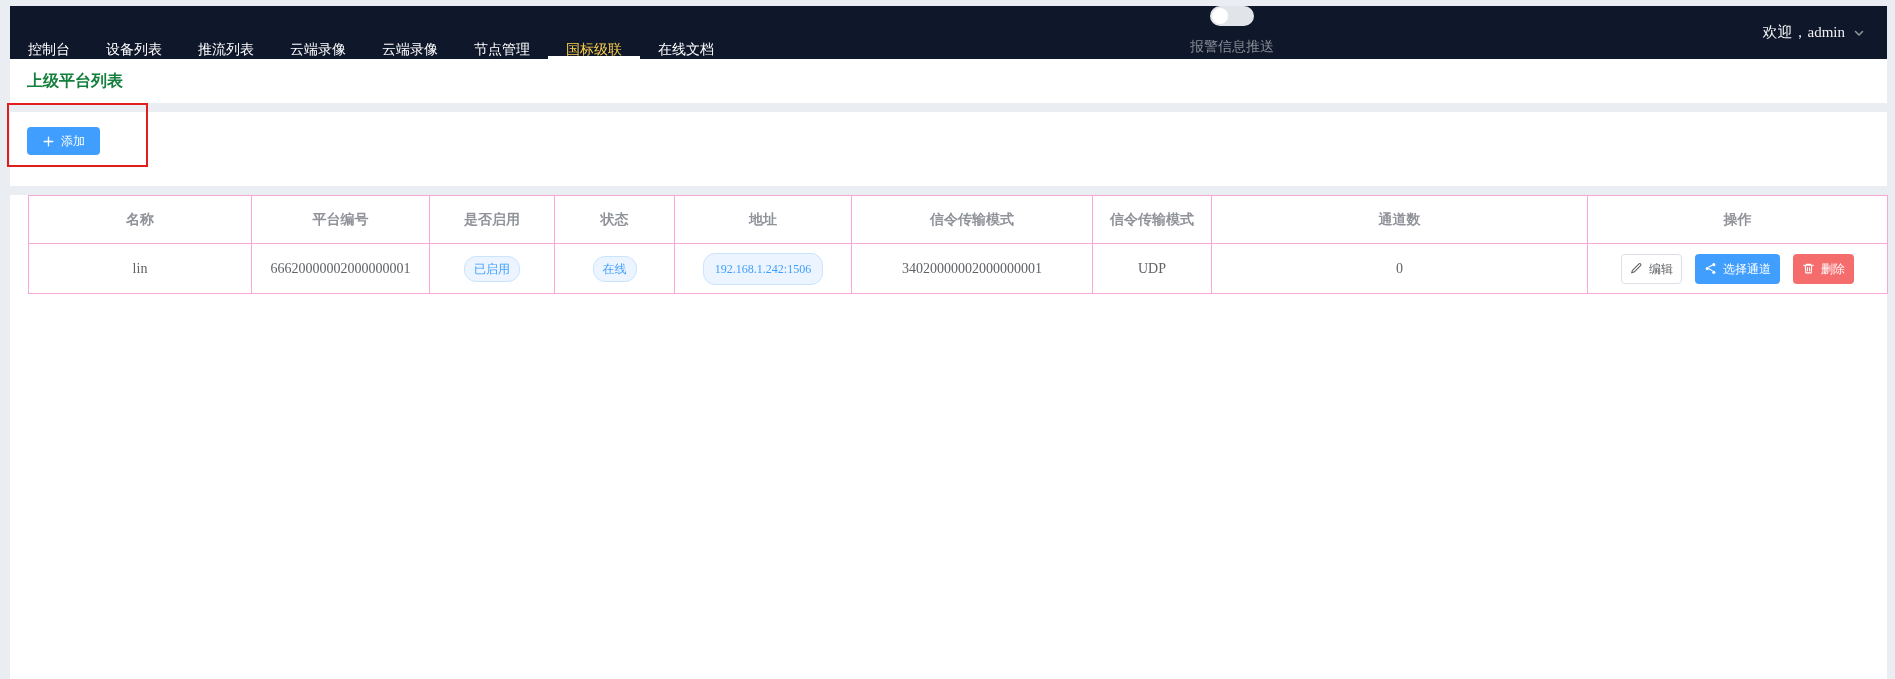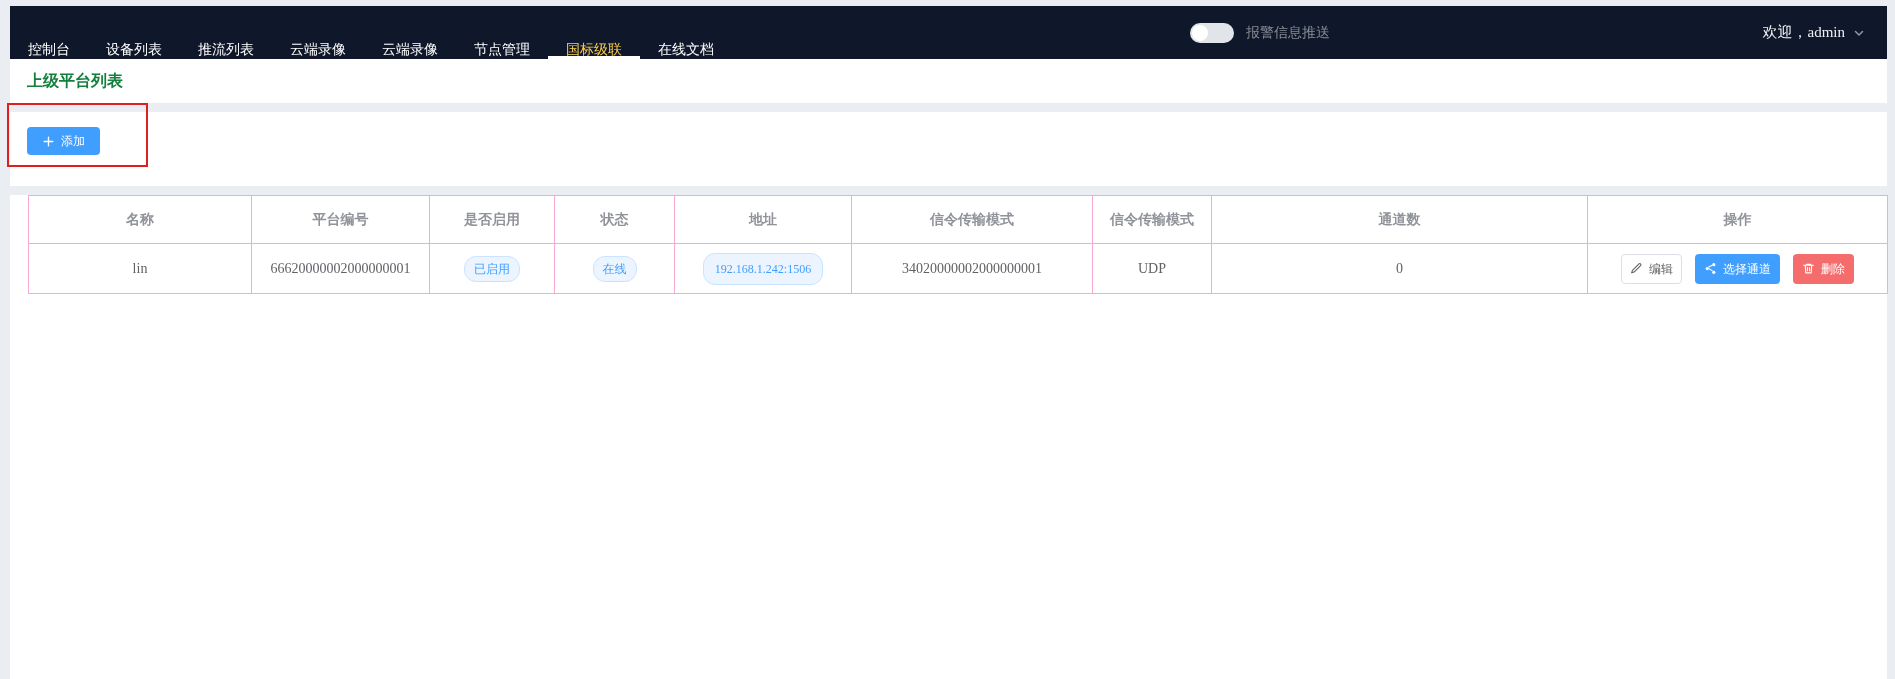--- a/index.html
+++ b/index.html
@@ -23,21 +23,21 @@
     color: #ffffff; font-size: 14px; cursor: pointer; position: relative;
     white-space: nowrap;
   }
   .nav-item.active { color: #ffd04b; }
   .nav-item.active::after {
     content: ""; position: absolute; left: 0; right: 0; bottom: 0;
     height: 3px; background: #ffffff;
   }
   .alarm-group {
     position: absolute; left: 1180px; top: 0; height: 53px;
-    display: flex; align-items: center; gap: 12px;
+    display: flex; align-items: center; gap: 12px; flex-direction: column;
   }
   .toggle {
     width: 44px; height: 20px; border-radius: 10px; background: #e1e4e9;
     position: relative; cursor: pointer; flex: 0 0 auto;
   }
   .toggle .knob {
     position: absolute; left: 2px; top: 2px; width: 16px; height: 16px;
     border-radius: 50%; background: #ffffff;
   }
   .alarm-label { color: #878d94; font-size: 14px; }

